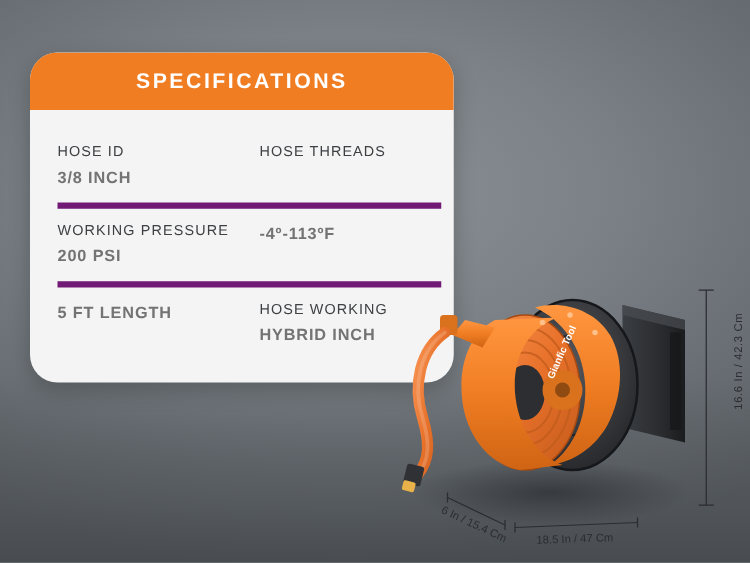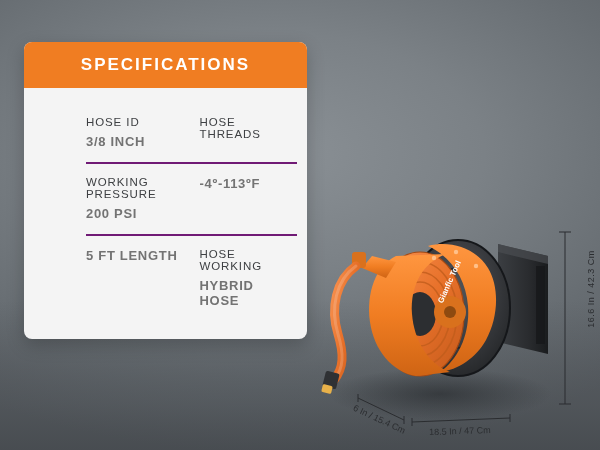--- a/index.html
+++ b/index.html
@@ -18,42 +18,42 @@
   }
   #floor-shade {
     position: absolute; left:0; right:0; bottom:0; height:150px;
     background: linear-gradient(to bottom, rgba(60,64,68,0) 0%, rgba(58,62,66,0.35) 70%, rgba(52,56,60,0.5) 100%);
   }
 
   
   #spec-card {
     position: absolute;
     left: 24px; top: 42px;
-    width: 283px;
-    border-radius: 8px;
+    width: 339px;
+    border-radius: 22px;
     overflow: hidden;
     box-shadow: 0 6px 18px rgba(0,0,0,0.22);
     background: #f4f4f4;
   }
   #spec-header {
     background: #f07d22;
     height: 46px;
     display: flex; align-items: center; justify-content: center;
   }
   #spec-title {
     color: #fff;
     font-size: 17px;
     font-weight: bold;
     letter-spacing: 2.0px;
   }
-  #spec-body { padding: 16px 10px 18px 22px; margin-left: 40px; }
+  #spec-body { padding: 16px 10px 18px 22px; }
   .spec-row {
     display: flex;
   }
-  .spec-row + .spec-row { border-top: 2px solid #701a75; }
+  .spec-row + .spec-row { border-top: 5px solid #701a75; }
   .spec-cell { width: 50%; padding: 12px 0 13px 0; }
   .spec-cell.right { padding-left: 8px; }
   .spec-label {
     font-size: 11.5px;
     color: #3e4043;
     letter-spacing: 0.9px;
     margin-bottom: 6px;
   }
   .spec-value {
     font-size: 13px;
@@ -111,21 +111,21 @@
         <div class="spec-value">-4º-113ºF</div>
       </div>
     </div>
 
     <div class="spec-row">
       <div class="spec-cell left">
         <div class="spec-value">5 FT LENGTH</div>
       </div>
       <div class="spec-cell right">
         <div class="spec-label">HOSE WORKING</div>
-        <div class="spec-value">HYBRID HOSE</div>
+        <div class="spec-value">HYBRID INCH</div>
       </div>
     </div>
 
   </div>
 </div>
 
 <svg id="product" viewBox="0 0 300 228">
   <defs>
     <radialGradient id="drumGrad" cx="45%" cy="38%" r="70%">
       <stop offset="0%" stop-color="#54575c"></stop>

